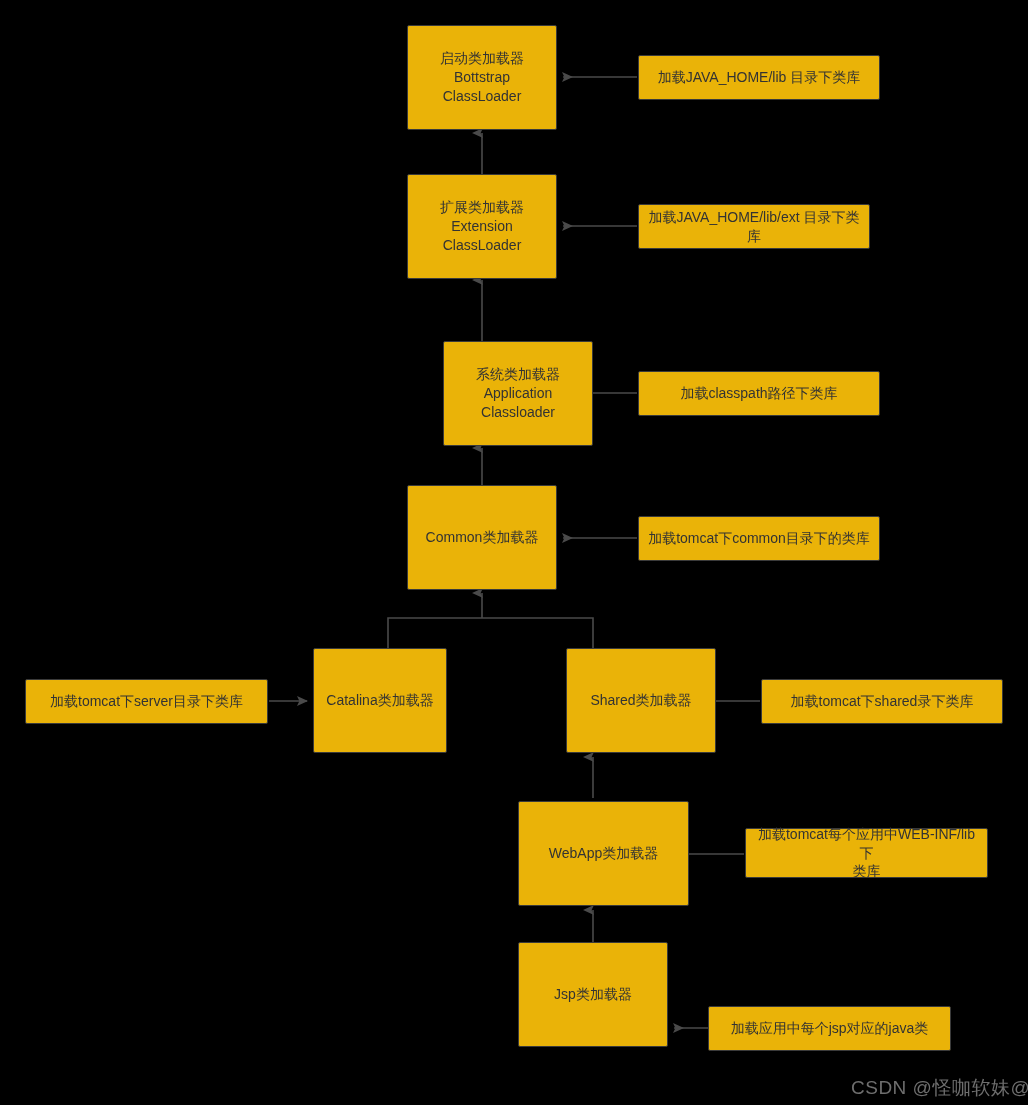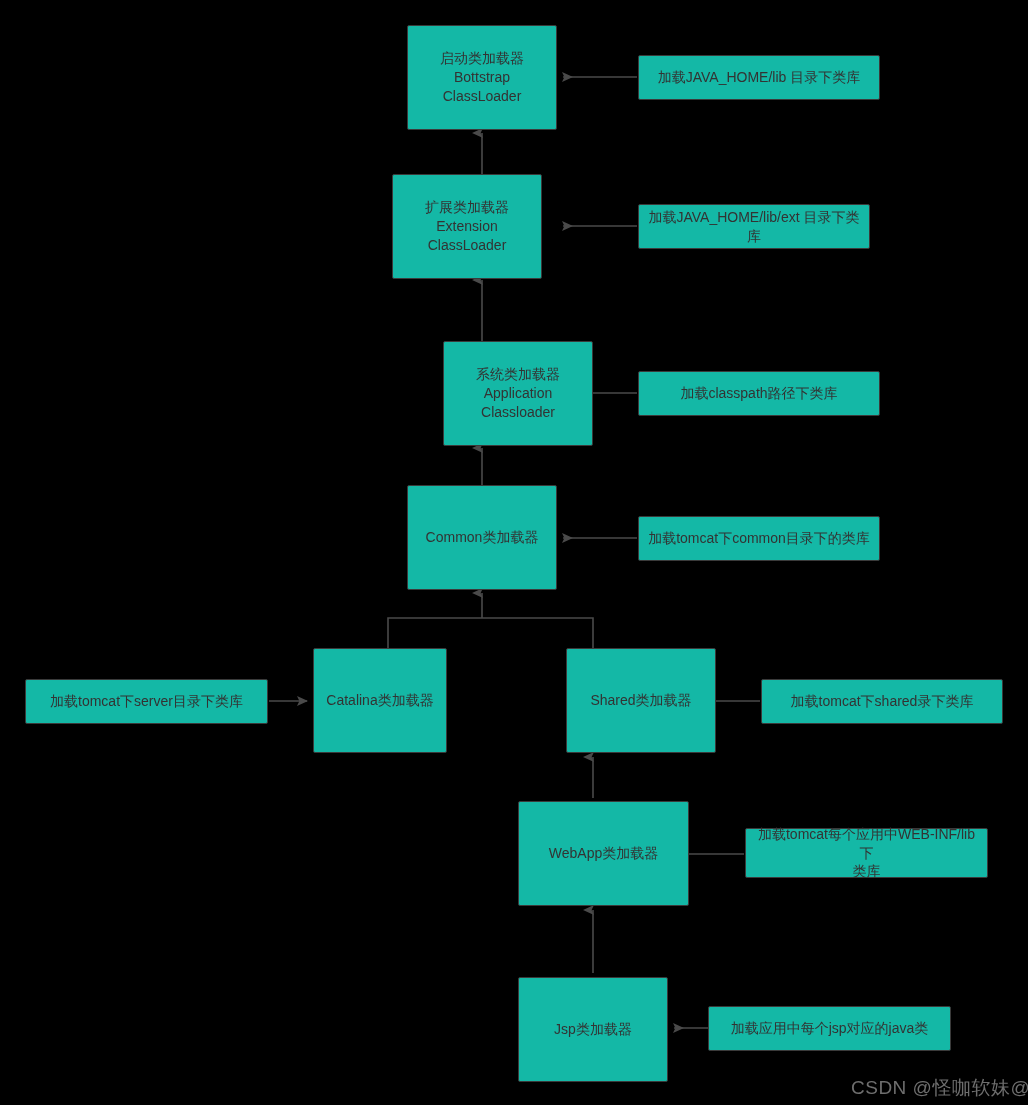--- a/index.html
+++ b/index.html
@@ -22,21 +22,21 @@
     position: absolute;
     left: 0;
     top: 0;
     width: 1028px;
     height: 1105px;
     pointer-events: none;
   }
   .node {
     position: absolute;
     box-sizing: border-box;
-    background: #14b8a6;
+    background: #eab308;
     border: 1px solid #3a3a3a;
     border-radius: 2px;
     display: flex;
     align-items: center;
     justify-content: center;
     text-align: center;
     color: #333333;
     font-size: 14px;
     line-height: 1.35;
     padding: 4px 8px;
@@ -103,21 +103,21 @@
   </svg>
 
   <div class="node loader" style="left:407px; top:25px; width:150px; height:105px;">
     <span class="label">
       <span>启动类加载器</span><br>
       <span>Bottstrap</span><br>
       <span>ClassLoader</span>
     </span>
   </div>
 
-  <div class="node loader" style="left:392px; top:174px; width:150px; height:105px;">
+  <div class="node loader" style="left:407px; top:174px; width:150px; height:105px;">
     <span class="label">
       <span>扩展类加载器</span><br>
       <span>Extension</span><br>
       <span>ClassLoader</span>
     </span>
   </div>
 
   <div class="node loader" style="left:407px; top:341px; width:150px; height:105px;margin-left:36px;">
     <span class="label">
       <span>系统类加载器</span><br>
@@ -143,21 +143,21 @@
       <span>Shared类加载器</span>
     </span>
   </div>
 
   <div class="node loader" style="left:518px; top:801px; width:171px; height:105px;">
     <span class="label">
       <span>WebApp类加载器</span>
     </span>
   </div>
 
-  <div class="node loader" style="left:518px; top:977px; width:150px; height:105px;">
+  <div class="node loader" style="left:518px; top:942px; width:150px; height:105px;">
     <span class="label">
       <span>Jsp类加载器</span>
     </span>
   </div>
 
   <div class="node note" style="left:638px; top:55px; width:242px; height:45px;">
     <span class="label">
       <span>加载JAVA_HOME/lib 目录下类库</span>
     </span>
   </div>

